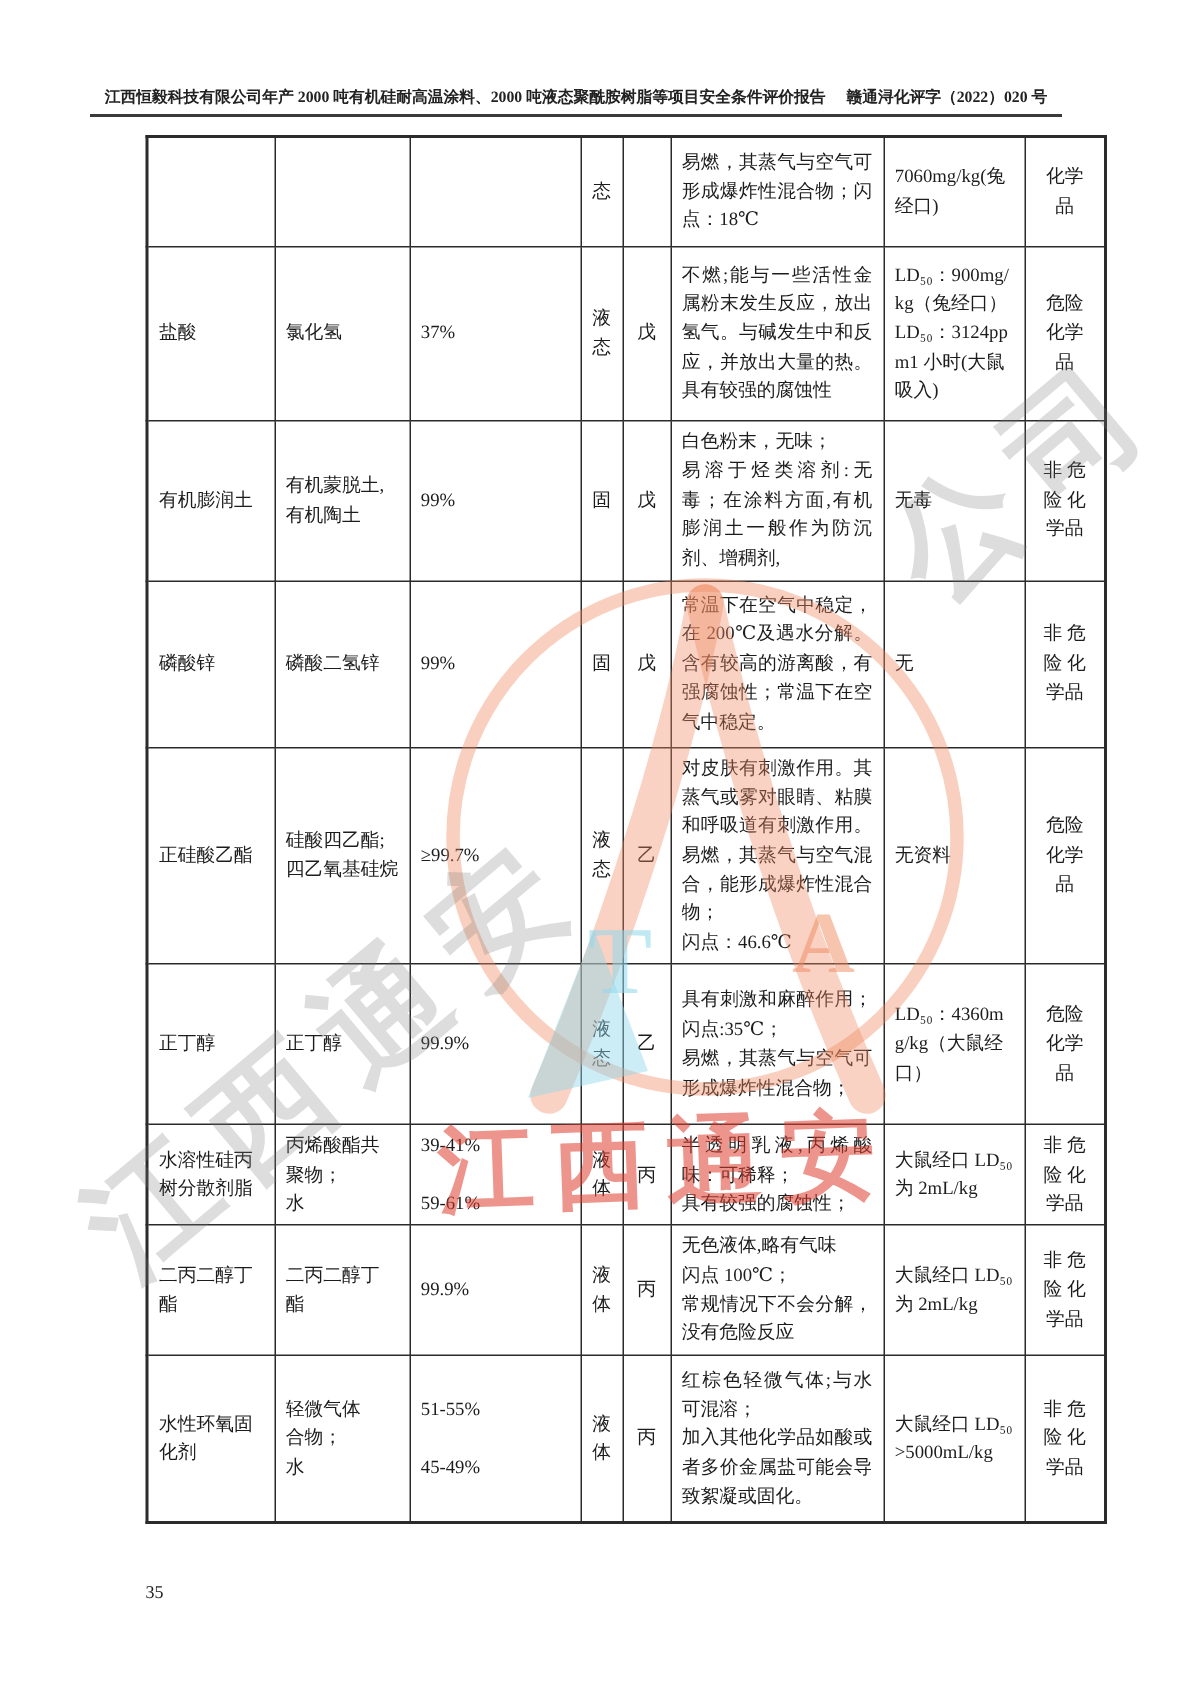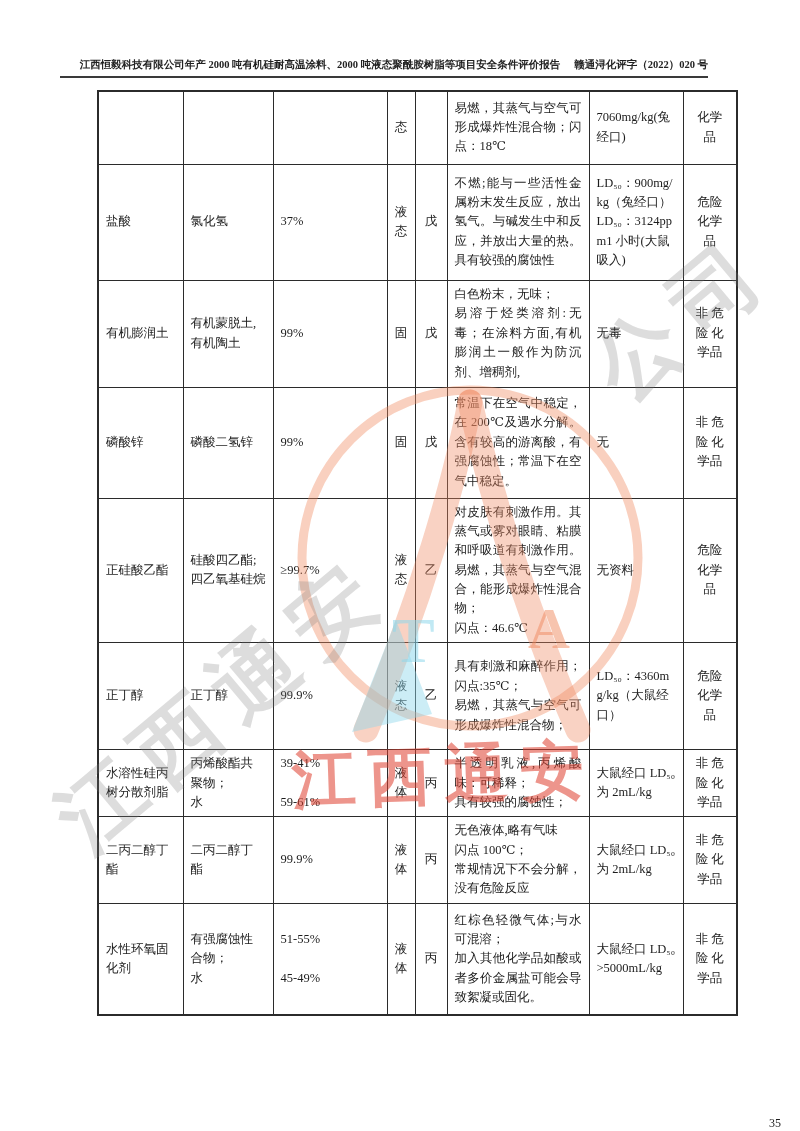--- a/index.html
+++ b/index.html
@@ -4,21 +4,21 @@
 <style>
   html,body{margin:0;padding:0;}
   body{
     width:800px;height:1131px;position:relative;background:#ffffff;
     font-family:"Liberation Serif","DejaVu Serif",serif;color:#1c1c1c;
     overflow:hidden;
   }
   
   .hdr{
     position:absolute;left:60px;top:58px;width:648px;
-    display:flex;justify-content:flex-end;align-items:flex-end;
+    display:flex;justify-content:center;align-items:flex-end;
     font-size:10.5px;font-weight:bold;white-space:nowrap;
     border-bottom:2px solid #3a3a3a;padding-bottom:4px;color:#222;
   }
   .hdr .doc-num{margin-left:14px;}
   
   table.main{
     position:absolute;left:97px;top:90px;width:640px;
     border-collapse:collapse;table-layout:fixed;
     border:2px solid #2b2b2b;
   }
@@ -35,22 +35,22 @@
   tbody tr:nth-child(3){height:107px;}
   tbody tr:nth-child(4){height:111px;}
   tbody tr:nth-child(5){height:144px;}
   tbody tr:nth-child(6){height:107px;}
   tbody tr:nth-child(7){height:64px;}
   tbody tr:nth-child(8){height:81px;}
   tbody tr:nth-child(9){height:112px;}
   tbody tr:nth-child(10){height:47px;}
   
   .pageno{
-    position:absolute;left:97px;top:1116px;width:684px;
-    text-align:right;font-size:12px;color:#1c1c1c;
+    position:absolute;left:97px;top:1054px;width:684px;
+    text-align:left;font-size:12px;color:#1c1c1c;
   }
   
   .wm{position:absolute;left:0;top:0;width:800px;height:1131px;pointer-events:none;}
   .wm-red{
     position:absolute;left:292px;top:732px;
     font-size:64px;font-weight:bold;letter-spacing:12px;
     color:rgba(222,62,46,0.55);white-space:nowrap;
     transform:rotate(-2deg);
   }
   .wm-gray{
@@ -192,21 +192,21 @@
 闪点 100℃；
 常规情况下不会分解，没有危险反应</td>
       <td>大鼠经口 LD₅₀ 为 2mL/kg</td>
       <td class="cc">非 危
 险 化
 学品</td>
     </tr>
     <tr>
       <td class="vt">水性环氧固
 化剂</td>
-      <td>有强腐蚀性
+      <td>轻微气体
 合物；
 水</td>
       <td>51-55%
 
 45-49%</td>
       <td class="cc vt">液
 体</td>
       <td class="cc">丙</td>
       <td class="cj vt">红棕色轻微气体;与水可混溶；
 加入其他化学品如酸或者多价金属盐可能会导致絮凝或固化。</td>

